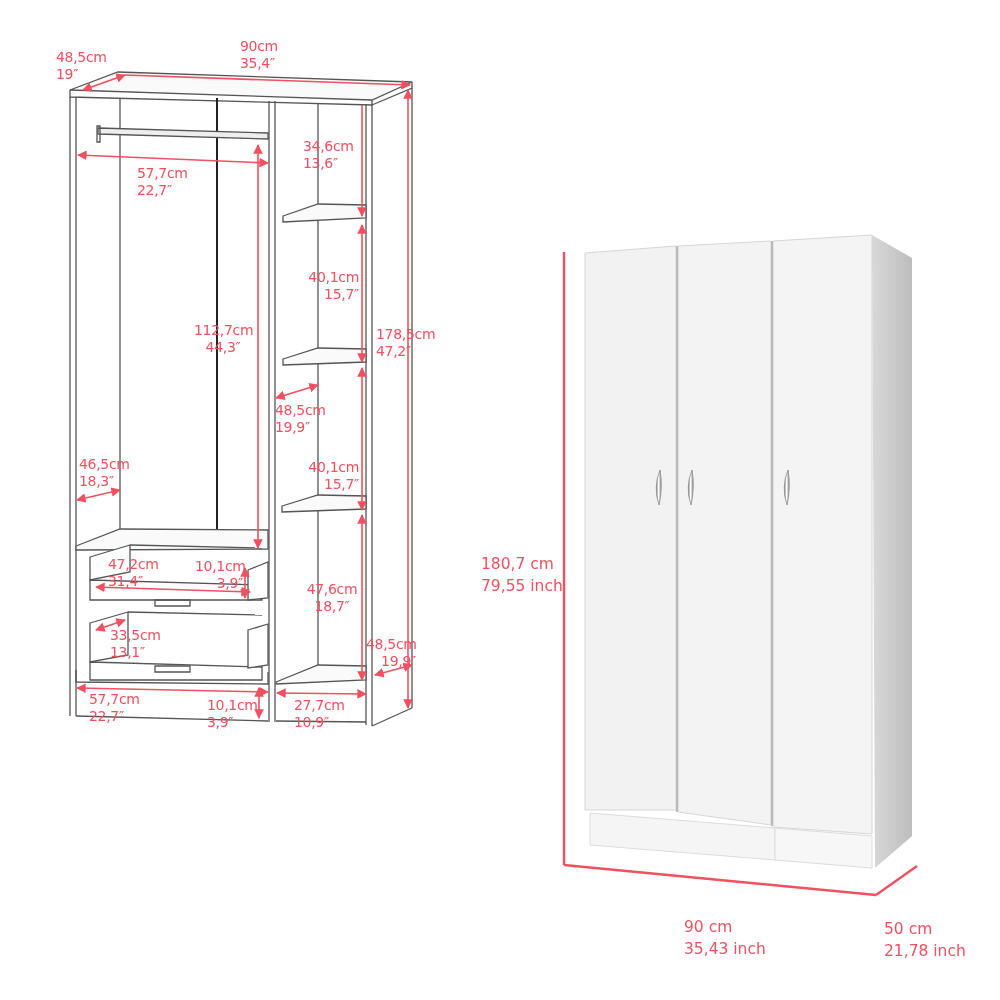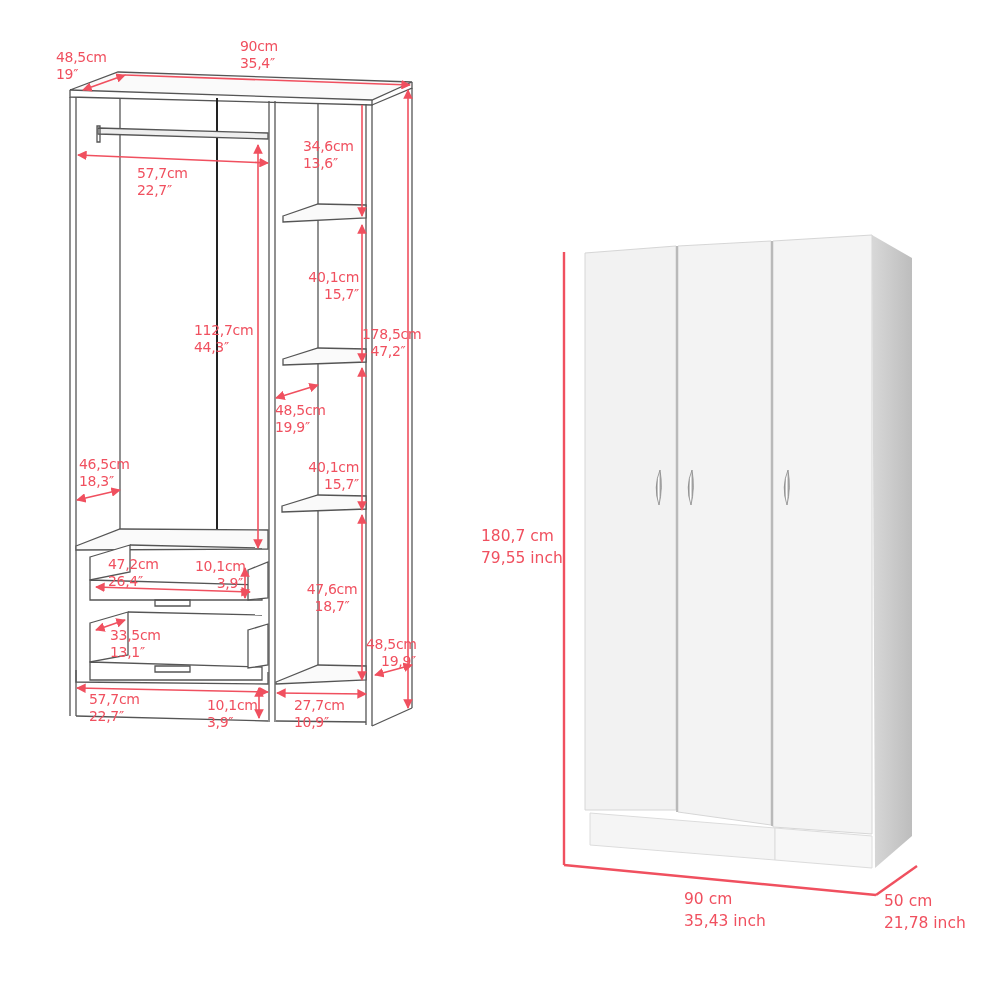--- a/index.html
+++ b/index.html
@@ -1,19 +1,19 @@
 <!DOCTYPE html>
 <html><head>
 <meta charset="utf-8">
 <style>
   html, body { margin:0; padding:0; background:#ffffff; }
   body { width:1000px; height:1000px; position:relative; overflow:hidden; font-family:"Liberation Sans", sans-serif; }
   #stage { position:absolute; left:0; top:0; width:1000px; height:1000px; }
   .lbl { position:absolute; color:#f0505f; font-family:"DejaVu Sans", sans-serif; font-size:14px; line-height:17px; white-space:pre; letter-spacing:-0.3px; }
-  .lbl.big { font-size:15.5px; line-height:22px; letter-spacing:0; }
+  .lbl.big { font-size:15.5px; line-height:22px; letter-spacing:0;margin-top:28px; }
   svg { position:absolute; left:0; top:0; }
 </style>
 </head>
 <body>
 
 <div id="stage">
 
   <svg width="1000" height="1000">
     <defs>
       <marker id="ah" viewBox="0 0 10 10" refX="9" refY="5" markerWidth="6" markerHeight="6" orient="auto-start-reverse">
@@ -85,28 +85,28 @@
       <line x1="77" y1="688" x2="268" y2="692" marker-start="url(#ah)" marker-end="url(#ah)"></line>
       <line x1="259" y1="688" x2="259" y2="718" marker-start="url(#ah)" marker-end="url(#ah)"></line>
       <line x1="277" y1="693" x2="366" y2="694" marker-start="url(#ah)" marker-end="url(#ah)"></line>
       <line x1="375" y1="675" x2="412" y2="665" marker-start="url(#ah)" marker-end="url(#ah)"></line>
     </g>
   </svg>
 
   <div class="lbl" style="left:56px;top:49px"><span>48,5cm</span><br><span>19″</span></div>
   <div class="lbl" style="left:240px;top:38px"><span>90cm</span><br><span>35,4″</span></div>
   <div class="lbl" style="left:137px;top:165px"><span>57,7cm</span><br><span>22,7″</span></div>
-  <div class="lbl" style="left:194px;top:322px;text-align:left;width:58px"><span>112,7cm</span><br><span>44,3″</span></div>
+  <div class="lbl" style="left:194px;top:322px;text-align:center;width:58px"><span>112,7cm</span><br><span>44,3″</span></div>
   <div class="lbl" style="left:303px;top:138px;text-align:left;width:56px"><span>34,6cm</span><br><span>13,6″</span></div>
   <div class="lbl" style="left:305px;top:269px;text-align:right;width:54px"><span>40,1cm</span><br><span>15,7″</span></div>
-  <div class="lbl" style="left:362px;top:326px;text-align:center;width:52px"><span>178,5cm</span><br><span>47,2″</span></div>
+  <div class="lbl" style="left:376px;top:326px;text-align:left;width:52px"><span>178,5cm</span><br><span>47,2″</span></div>
   <div class="lbl" style="left:275px;top:402px"><span>48,5cm</span><br><span>19,9″</span></div>
   <div class="lbl" style="left:79px;top:456px"><span>46,5cm</span><br><span>18,3″</span></div>
   <div class="lbl" style="left:305px;top:459px;text-align:right;width:54px"><span>40,1cm</span><br><span>15,7″</span></div>
-  <div class="lbl" style="left:108px;top:556px"><span>47,2cm</span><br><span>26,4″</span></div>
+  <div class="lbl" style="left:108px;top:556px"><span>47,2cm</span><br><span>31,4″</span></div>
   <div class="lbl" style="left:195px;top:558px;text-align:right;width:48px"><span>10,1cm</span><br><span>3,9″</span></div>
   <div class="lbl" style="left:305px;top:581px;text-align:center;width:54px"><span>47,6cm</span><br><span>18,7″</span></div>
   <div class="lbl" style="left:110px;top:627px"><span>33,5cm</span><br><span>13,1″</span></div>
   <div class="lbl" style="left:366px;top:636px;text-align:right;width:50px"><span>48,5cm</span><br><span>19,9″</span></div>
   <div class="lbl" style="left:89px;top:691px"><span>57,7cm</span><br><span>22,7″</span></div>
   <div class="lbl" style="left:207px;top:697px"><span>10,1cm</span><br><span>3,9″</span></div>
   <div class="lbl" style="left:294px;top:697px"><span>27,7cm</span><br><span>10,9″</span></div>
 
   <svg width="1000" height="1000">
     <defs>

